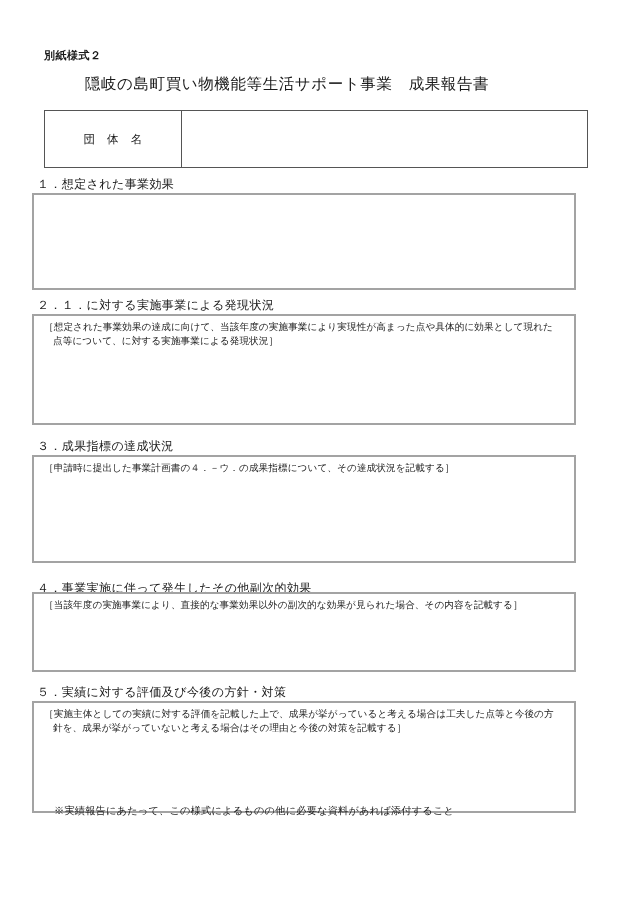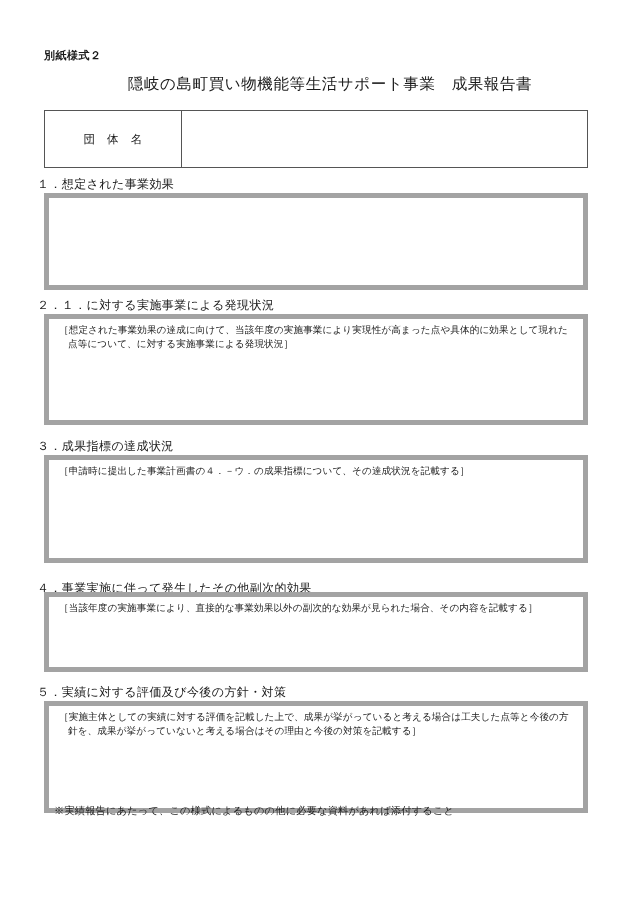--- a/index.html
+++ b/index.html
@@ -37,21 +37,20 @@
   
   .doc-title {
     position: absolute;
     left: 0;
     top: 74px;
     width: 574px;
     text-align: center;
     font-size: 15.5px;
     letter-spacing: 0.6px;
     white-space: nowrap;
-    padding-left: 43px;
   }
 
   
   .info-table {
     position: absolute;
     left: 44px;
     top: 110px;
     width: 544px;
     border-collapse: collapse;
     table-layout: fixed;
@@ -76,23 +75,23 @@
     position: absolute;
     left: 37px;
     font-size: 12px;
     letter-spacing: 0.4px;
     white-space: nowrap;
   }
 
   
   .box {
     position: absolute;
-    left: 44px;
+    left: 32px;
     width: 544px;
-    border: 5px solid #a3a3a3;
+    border: 2px solid #a3a3a3;
     box-sizing: border-box;
     background: #fff;
   }
   .note {
     position: absolute;
     left: 10px;
     right: 8px;
     top: 4px;
     font-size: 9.6px;
     line-height: 1.45;

